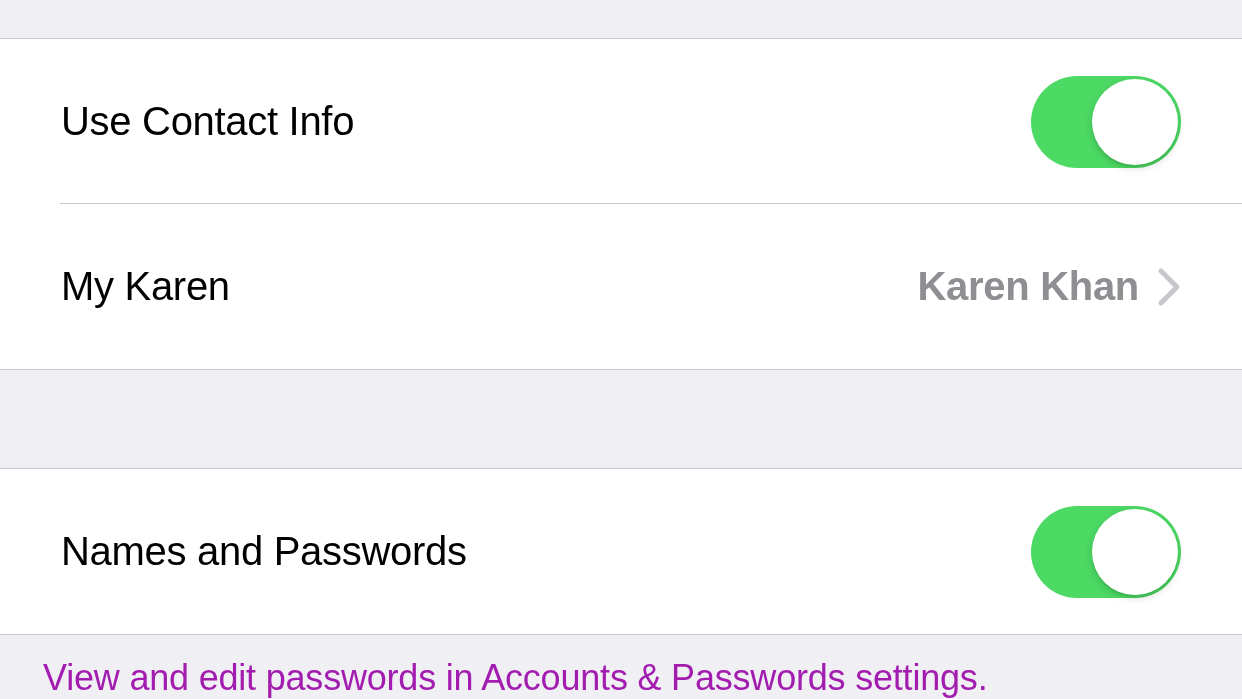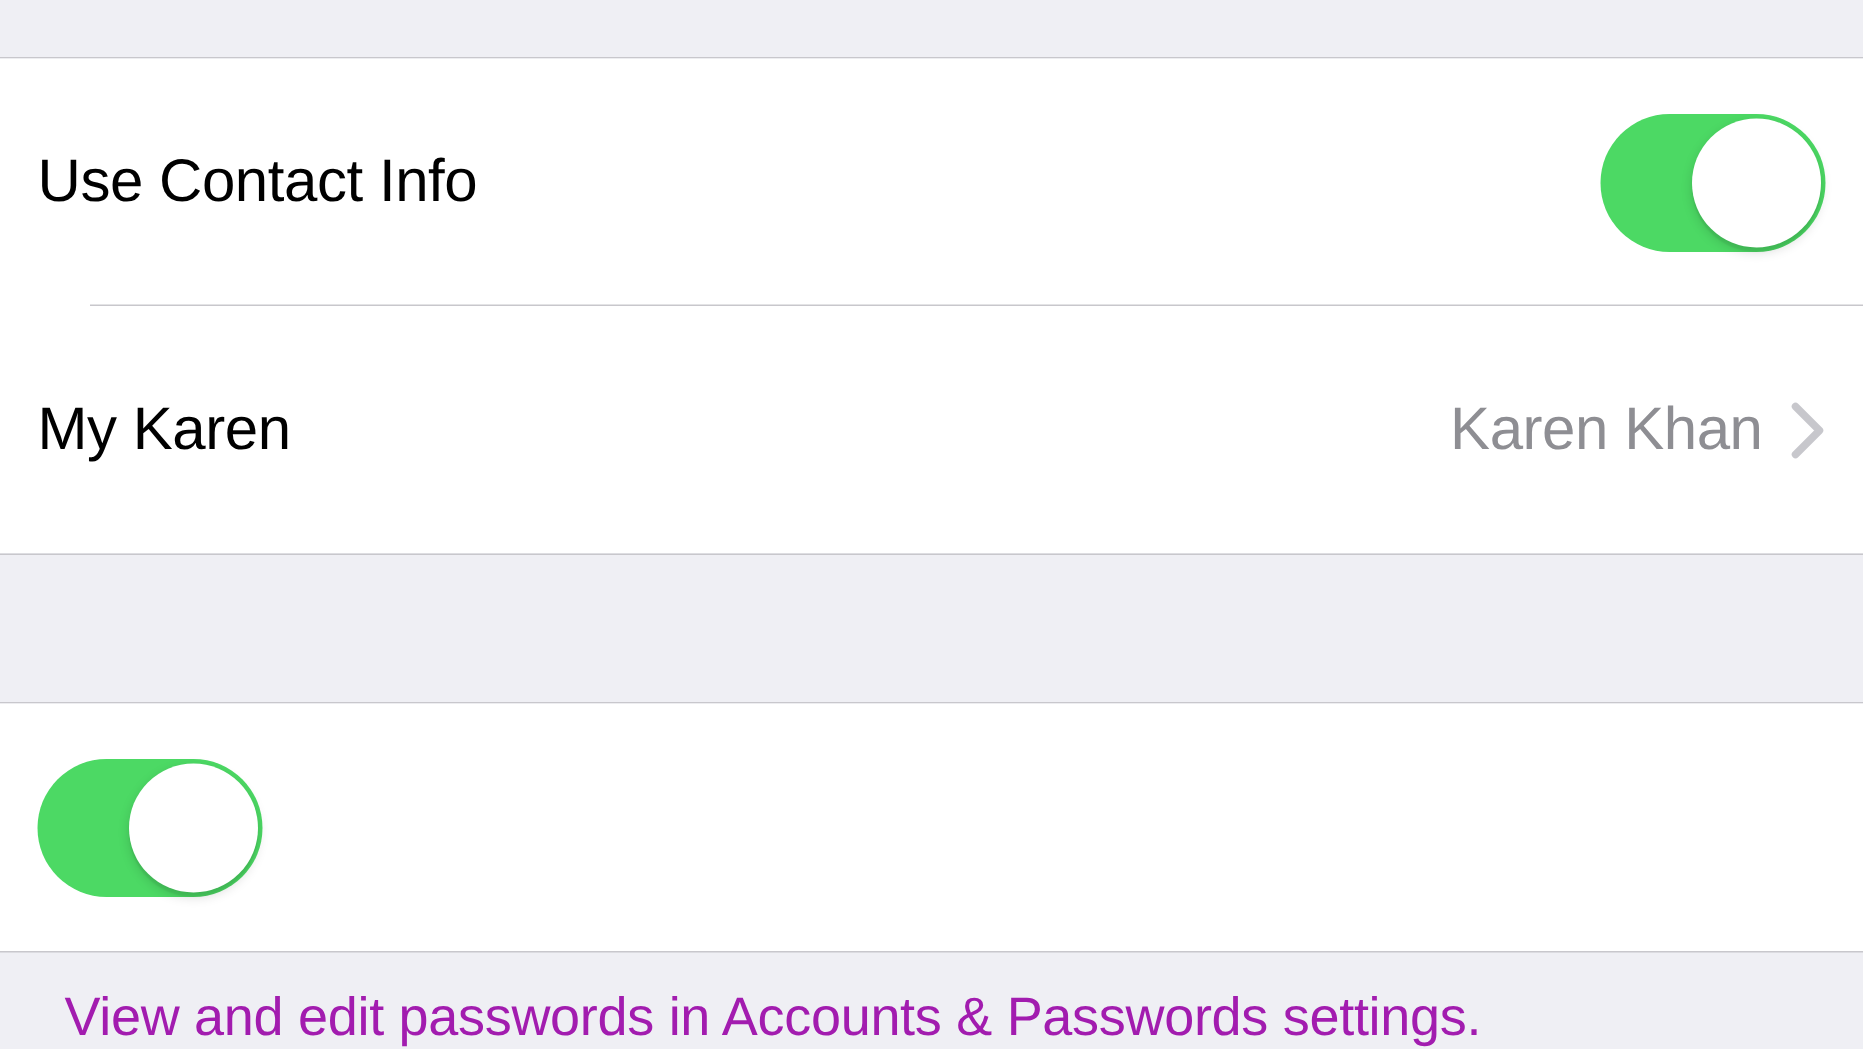--- a/index.html
+++ b/index.html
@@ -27,21 +27,21 @@
       height: 100px;
       background-color: #efeff4;
       border-top: 1px solid #c8c7cc;
       border-bottom: 1px solid #c8c7cc;
     }
 
     .row {
       display: flex;
       align-items: center;
       background-color: #ffffff;
-      padding: 0 25px;
+      padding: 0 61px;
       height: 165px;
     }
 
     .row-with-divider {
       position: relative;
     }
 
     .row-with-divider::after {
       content: "";
       position: absolute;
@@ -54,21 +54,21 @@
 
     .label {
       flex: 1;
       color: #000000;
       font-weight: 400;
       letter-spacing: -0.3px;
     }
 
     .value {
       color: #8e8e93;
-      font-weight: 400;
+      font-weight: 700;
       margin-right: 18px;
       letter-spacing: -0.3px;
       text-align: center;
     }
 
     .chevron {
       color: #c7c7cc;
     }
 
     .chevron svg {
@@ -127,18 +127,19 @@
   <div class="chevron">
     <svg width="24" height="40" viewBox="0 0 24 40" fill="none">
       <path d="M4 4 L20 20 L4 36" stroke="#c7c7cc" stroke-width="5" stroke-linecap="round" stroke-linejoin="round"></path>
     </svg>
   </div>
 </div>
 
 <div class="section-gap-mid"></div>
 
 <div class="row">
+  <div class="label">Names and Passwords</div>
   <div class="toggle on">
     <div class="toggle-knob"></div>
   </div>
 </div>
 
 <div class="footer-text">View and edit passwords in Accounts &amp; Passwords settings.</div>
 
 </body></html>

